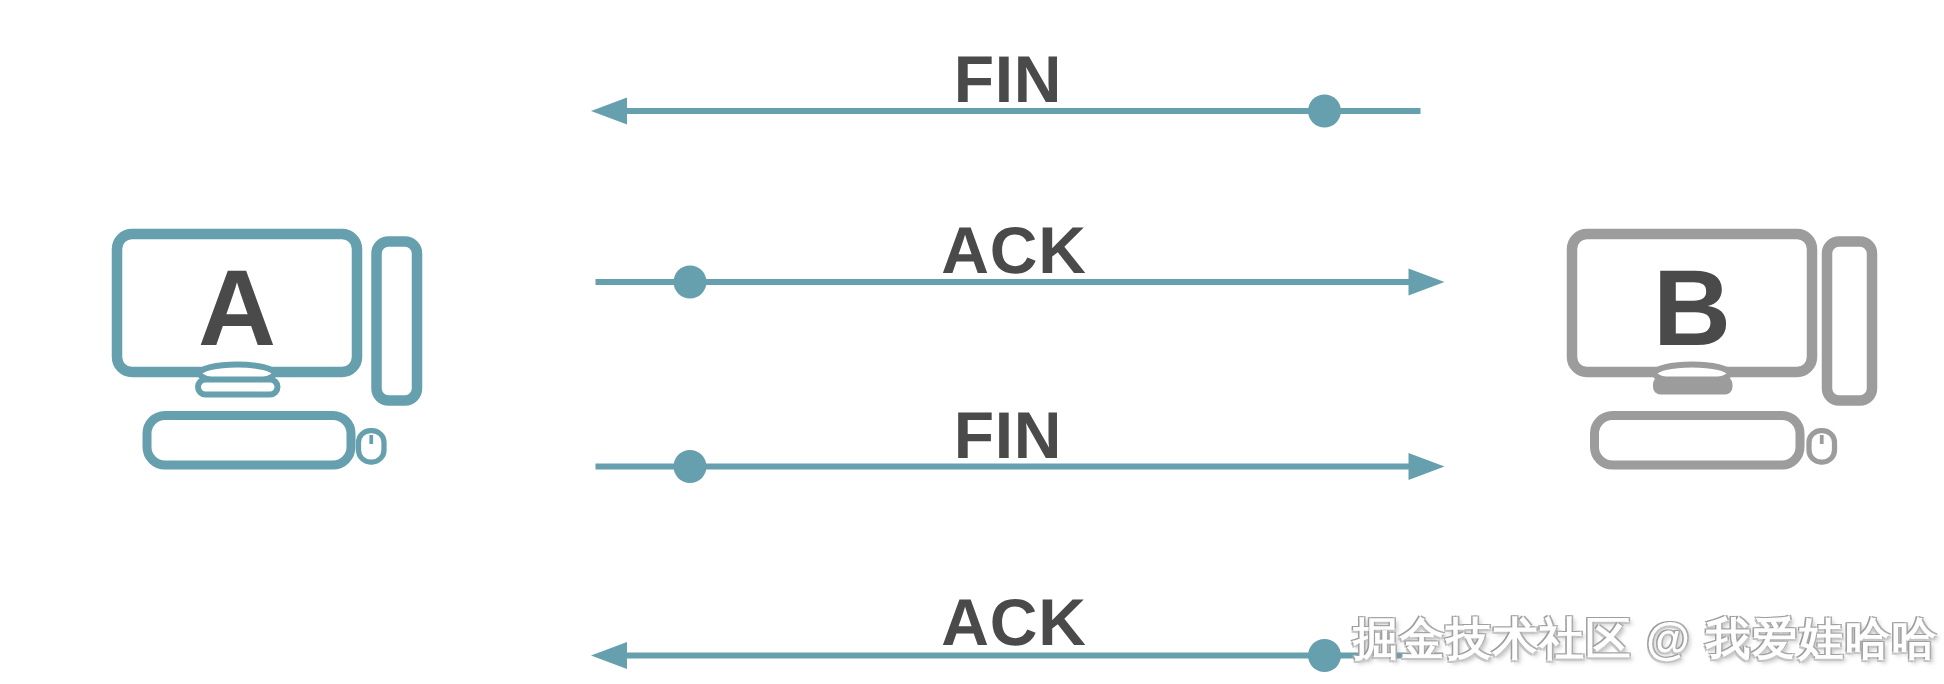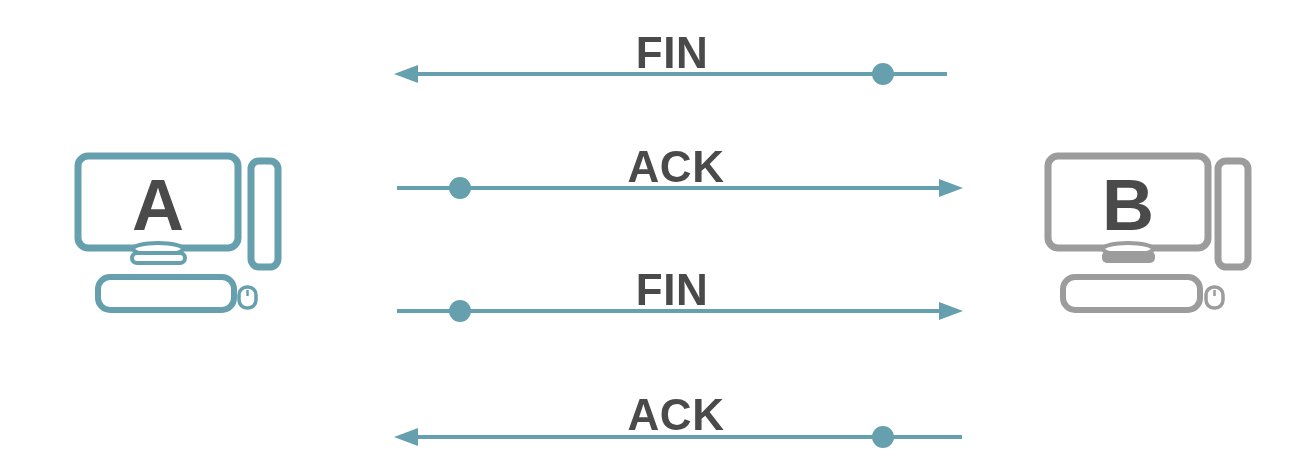--- a/index.html
+++ b/index.html
@@ -90,13 +90,14 @@
     </g>
 
     <g stroke="#66a0ae">
       <line x1="410" y1="437" x2="962" y2="437" stroke-width="4"></line>
       <polygon points="394,437 418,428 418,446" stroke="none" fill="#66a0ae"></polygon>
       <circle cx="883" cy="437" r="11" stroke="none" fill="#66a0ae"></circle>
       <text class="msg-label" x="676" y="430" text-anchor="middle" stroke="none" fill="#4a4a4a">ACK</text>
     </g>
   </svg>
 
+  <div class="watermark">掘金技术社区 @ 我爱娃哈哈</div>
 </div>
 
 </body></html>

